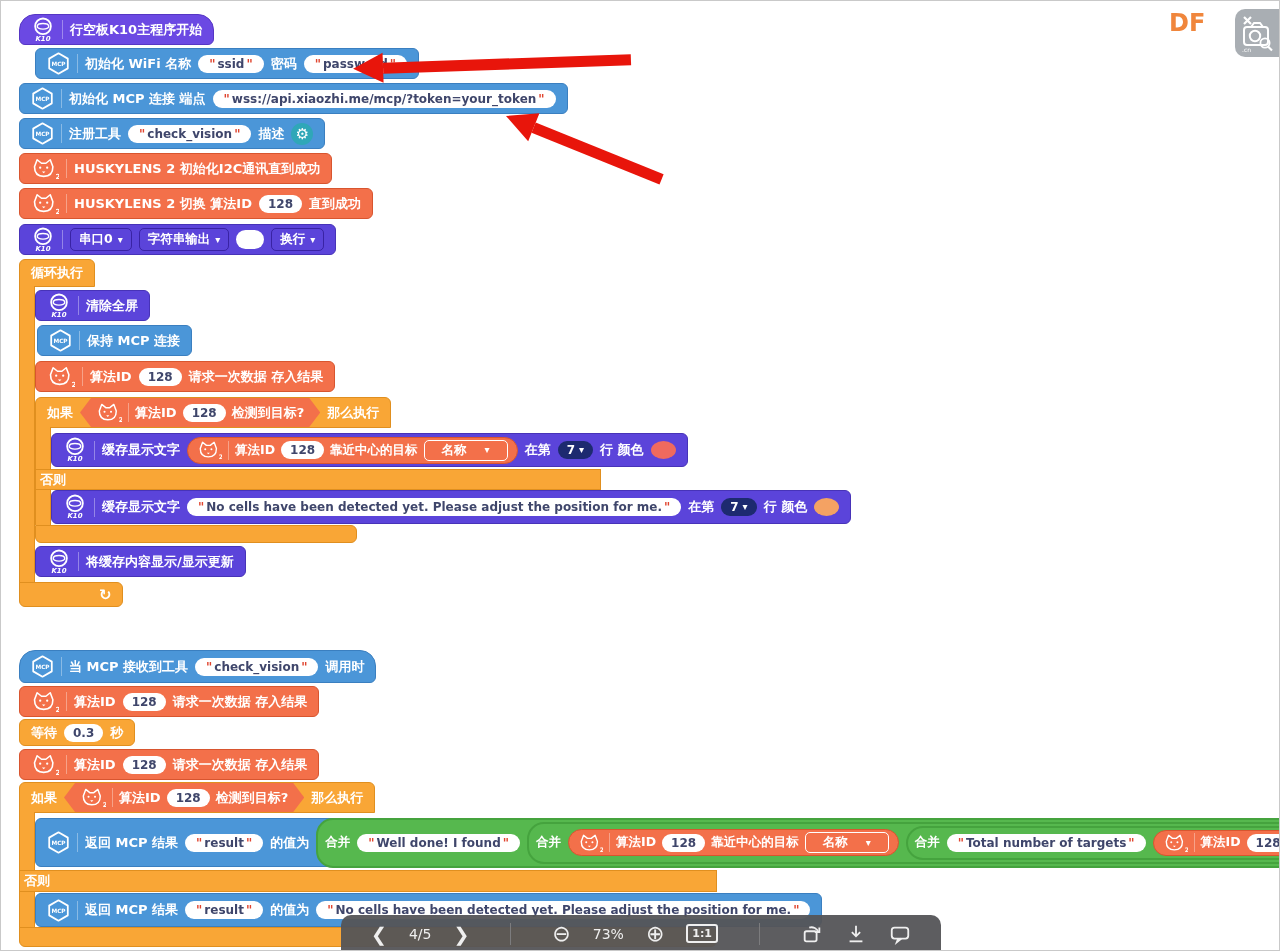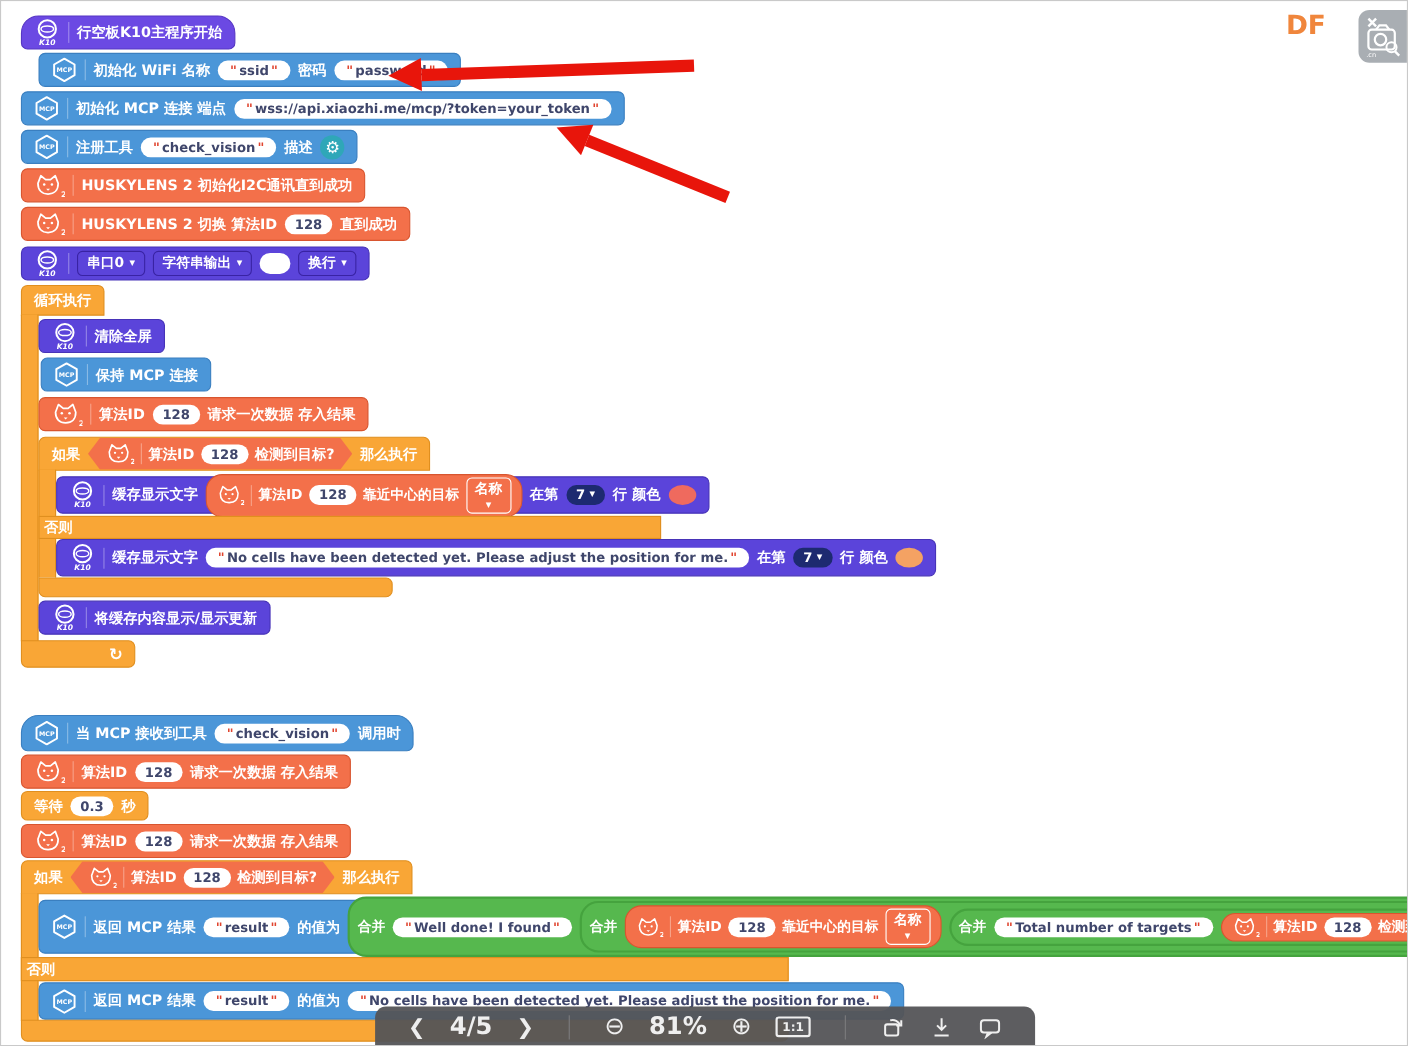--- a/index.html
+++ b/index.html
@@ -22,22 +22,22 @@
   .bar     { position:absolute; background:#f9a636; border:1px solid #e08f1f; }
   .armbar  { border-radius:0; border-top:none; border-bottom:none; }
   .sep { width:1px; height:19px; background:rgba(255,255,255,.35); flex:0 0 auto; }
 
   
   .str,.num { background:#fff; color:#3f466b; border-radius:13px; padding:2px 9px;
               font-size:12px; font-weight:700; display:inline-flex; align-items:center; }
   .str::before,.str::after { content:'"'; color:#e0442e; font-weight:900; margin:0 2px; }
   .ddp { border:1px solid rgba(30,10,120,.55); border-radius:5px; padding:2px 8px;
          display:inline-flex; gap:5px; align-items:center; font-size:12.5px; }
-  .ddw { border:1.6px solid #fff; border-radius:5px; padding:1px 7px;
-         display:inline-flex; gap:2px; align-items:center; font-size:12.5px;flex-direction:column; }
+  .ddw { border:1.6px solid #fff; border-radius:5px; padding:1px 17px;
+         display:inline-flex; gap:18px; align-items:center; font-size:12.5px; }
   .ddn { background:#1d2a70; border-radius:12px; padding:2px 9px;
          display:inline-flex; gap:4px; align-items:center; font-size:12px; }
   .caret { font-size:10px; line-height:1; }
   .sw { width:25px; height:18px; border-radius:50%; flex:0 0 auto; }
   .sw-red { background:#ef6a5e; } .sw-org { background:#f4a263; }
   .emptyoval { width:28px; height:19px; background:#fff; border-radius:10px; }
 
   .hex { clip-path:polygon(11px 0,calc(100% - 11px) 0,100% 50%,calc(100% - 11px) 100%,11px 100%,0 50%);
          background:#f3704a; display:inline-flex; align-items:center; gap:6px;
          padding:4px 16px; font-size:13px; }
@@ -65,21 +65,21 @@
              display:flex; align-items:center; justify-content:center; }
 
   
   #toolbar { position:absolute; left:340px; top:914px; width:600px; height:37px;
              background:rgba(84,84,87,.95); border-radius:10px 10px 0 0;
              display:flex; align-items:center; justify-content:space-between;
              padding:0 30px; color:#efefef; }
   #toolbar .grp { display:flex; align-items:center; gap:22px; }
   #toolbar .tdiv { width:1px; height:22px; background:#7c7c7e; }
   #toolbar .tbtn { font-size:19px; cursor:default; }
-  #toolbar .tlabel { font-size:22px; font-weight:700; }
+  #toolbar .tlabel { font-size:14px; font-weight:400; }
   #toolbar .ratio { border:2px solid #efefef; border-radius:3px; font-size:11px;
                     font-weight:700; padding:1px 4px; }
   svg { display:block; }
 </style>
 </head>
 <body>
 
 <div id="stage">
 
   <div class="blk purple hatTop" style="left:18px;top:13px;">
@@ -506,21 +506,21 @@
 
   <div id="toolbar">
     <div class="grp">
       <span class="tbtn">❮</span>
       <span class="tlabel">4/5</span>
       <span class="tbtn">❯</span>
     </div>
     <div class="tdiv"></div>
     <div class="grp">
       <span class="tbtn" style="font-size:22px;">⊖</span>
-      <span class="tlabel">81%</span>
+      <span class="tlabel">73%</span>
       <span class="tbtn" style="font-size:22px;">⊕</span>
       <span class="ratio">1:1</span>
     </div>
     <div class="tdiv"></div>
     <div class="grp">
       <span>
           <svg width="22" height="22" viewBox="0 0 24 24">
             <rect x="4" y="9" width="13" height="11" rx="2" fill="none" stroke="#efefef" stroke-width="2"></rect>
             <path d="M9 5 a8 8 0 0 1 10 5" fill="none" stroke="#efefef" stroke-width="2"></path>
             <path d="M20 5 v5 h-5" fill="none" stroke="#efefef" stroke-width="2"></path>

